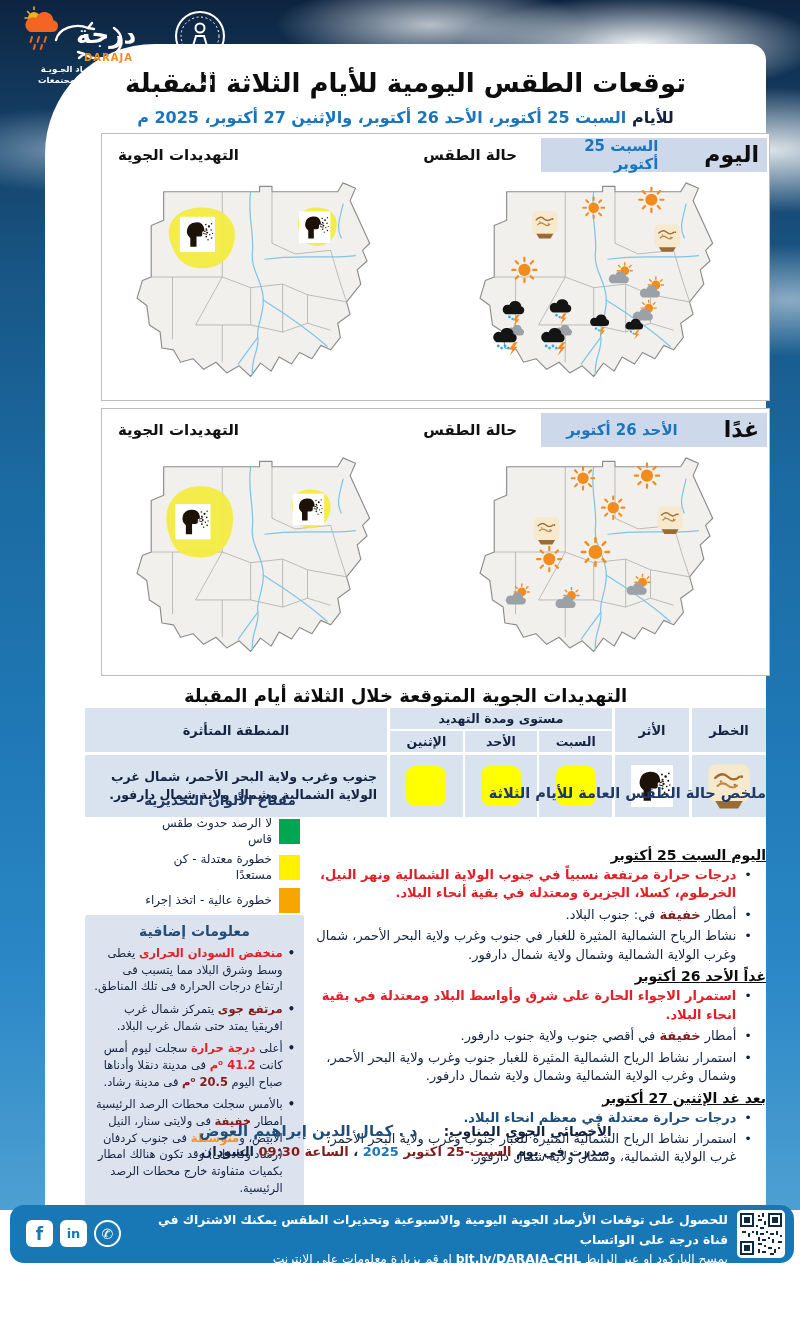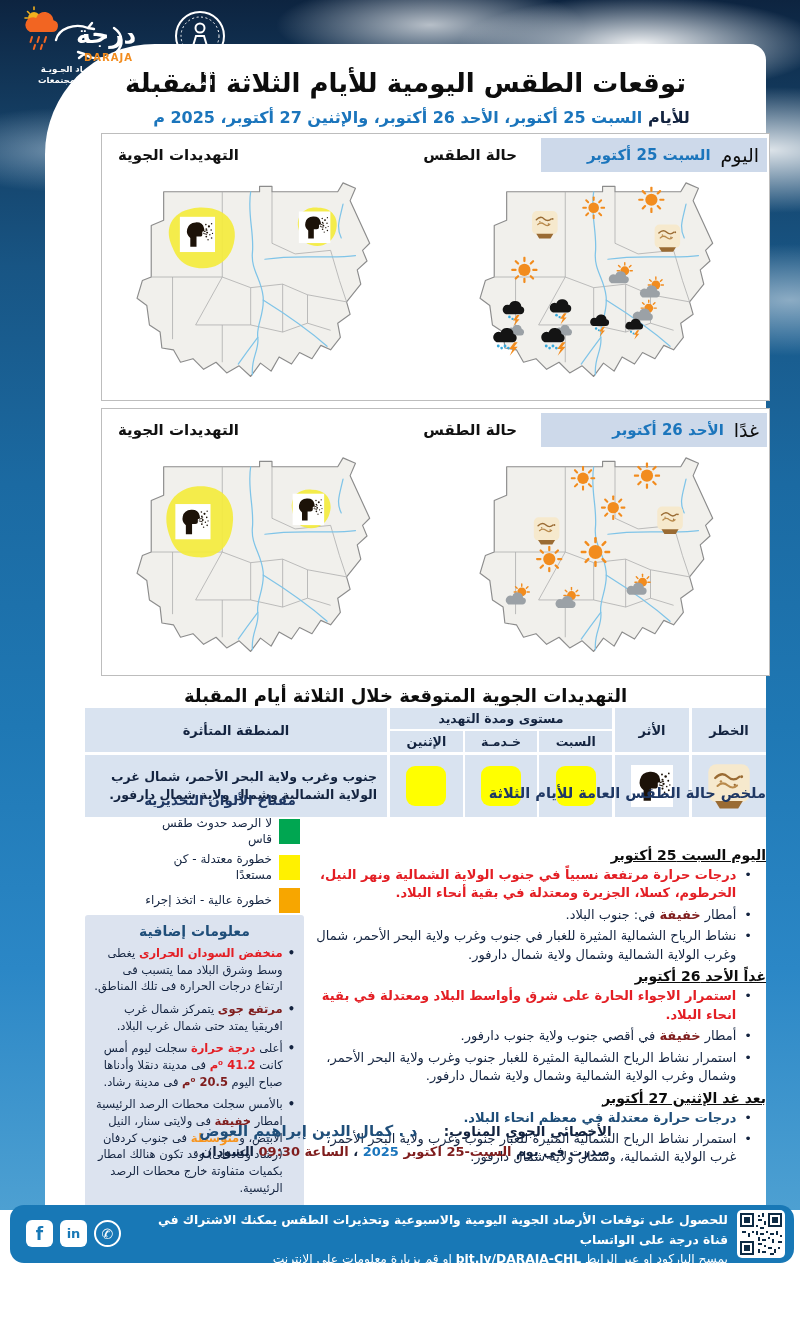--- a/index.html
+++ b/index.html
@@ -19,26 +19,26 @@
     border-radius:110px 16px 14px 14px;}
   
   .logo-daraja{position:absolute;left:18px;top:4px;width:142px;height:88px;z-index:5;}
   .logo-daraja .ar{position:absolute;left:58px;top:16px;font-size:25px;font-weight:bold;color:#fff;}
   .logo-daraja .en{position:absolute;left:66px;top:48px;font-size:10px;font-weight:bold;color:#F28C1E;letter-spacing:1px;}
   .logo-daraja .tag{position:absolute;left:10px;top:60px;width:126px;text-align:center;font-size:8.5px;font-weight:bold;color:#fff;line-height:1.25;}
   .logo-unit{position:absolute;left:162px;top:10px;width:76px;height:72px;z-index:5;text-align:center;}
   .logo-unit .lbl{margin-top:1px;font-size:8.5px;font-weight:bold;color:#fff;}
   
   .title{position:absolute;left:0;top:24px;width:100%;text-align:center;font-size:26px;font-weight:bold;color:#0d0d0d;}
-  .subtitle{position:absolute;left:16px;top:64px;width:100%;text-align:center;font-size:16px;font-weight:bold;}
+  .subtitle{position:absolute;left:0;top:64px;width:100%;text-align:center;font-size:16px;font-weight:bold;}
   
   .panel{position:absolute;left:56px;width:667px;height:266px;background:#fff;border:1px solid #bdbdbd;}
   .panel.p1{top:89px;} .panel.p2{top:364px;}
   .dayband{position:absolute;top:4px;right:2px;width:226px;height:34px;background:#CDD9EA;display:flex;align-items:center;justify-content:flex-start;gap:10px;padding:0 8px;box-sizing:border-box;}
-  .dayband .day{font-size:19px;font-weight:400;color:#0d0d0d;line-height:1;}
+  .dayband .day{font-size:22px;font-weight:700;color:#0d0d0d;line-height:1;margin-left:36px;}
   .dayband .date{font-size:15px;font-weight:bold;color:#1B75BC;}
   .maplabel{position:absolute;top:12px;font-size:15px;font-weight:bold;color:#111;}
   .maplabel.weather{right:252px;} .maplabel.threat{left:16px;}
   .map{position:absolute;top:40px;width:316px;height:222px;}
   .map.weather{right:4px;} .map.threat{left:4px;}
   
   .ttitle{position:absolute;left:0;top:641px;width:100%;text-align:center;font-size:18px;font-weight:bold;color:#0d0d0d;}
   .ttable{position:absolute;right:0;left:40px;top:664px;display:flex;gap:3px;direction:rtl;}
   .tcol{display:flex;flex-direction:column;gap:3px;}
   .tcell{background:#D9E3F0;display:flex;align-items:center;justify-content:center;font-size:13px;font-weight:bold;color:#13233f;}
@@ -370,21 +370,21 @@
         <div class="tcell tb">
           <svg width="42" height="42" viewBox="0 0 40 40">
               <use href="#ic-cough"></use>
             </svg>
         </div>
       </div>
       <div class="tgroup">
         <div class="gh">مستوى ومدة التهديد</div>
         <div class="gdays">
           <div>السبت</div>
-          <div>خـدمـة</div>
+          <div>الأحد</div>
           <div>الإثنين</div>
         </div>
         <div class="gbody">
           <div>
               <span class="ylevel"></span>
             </div>
           <div>
               <span class="ylevel"></span>
             </div>
           <div>

